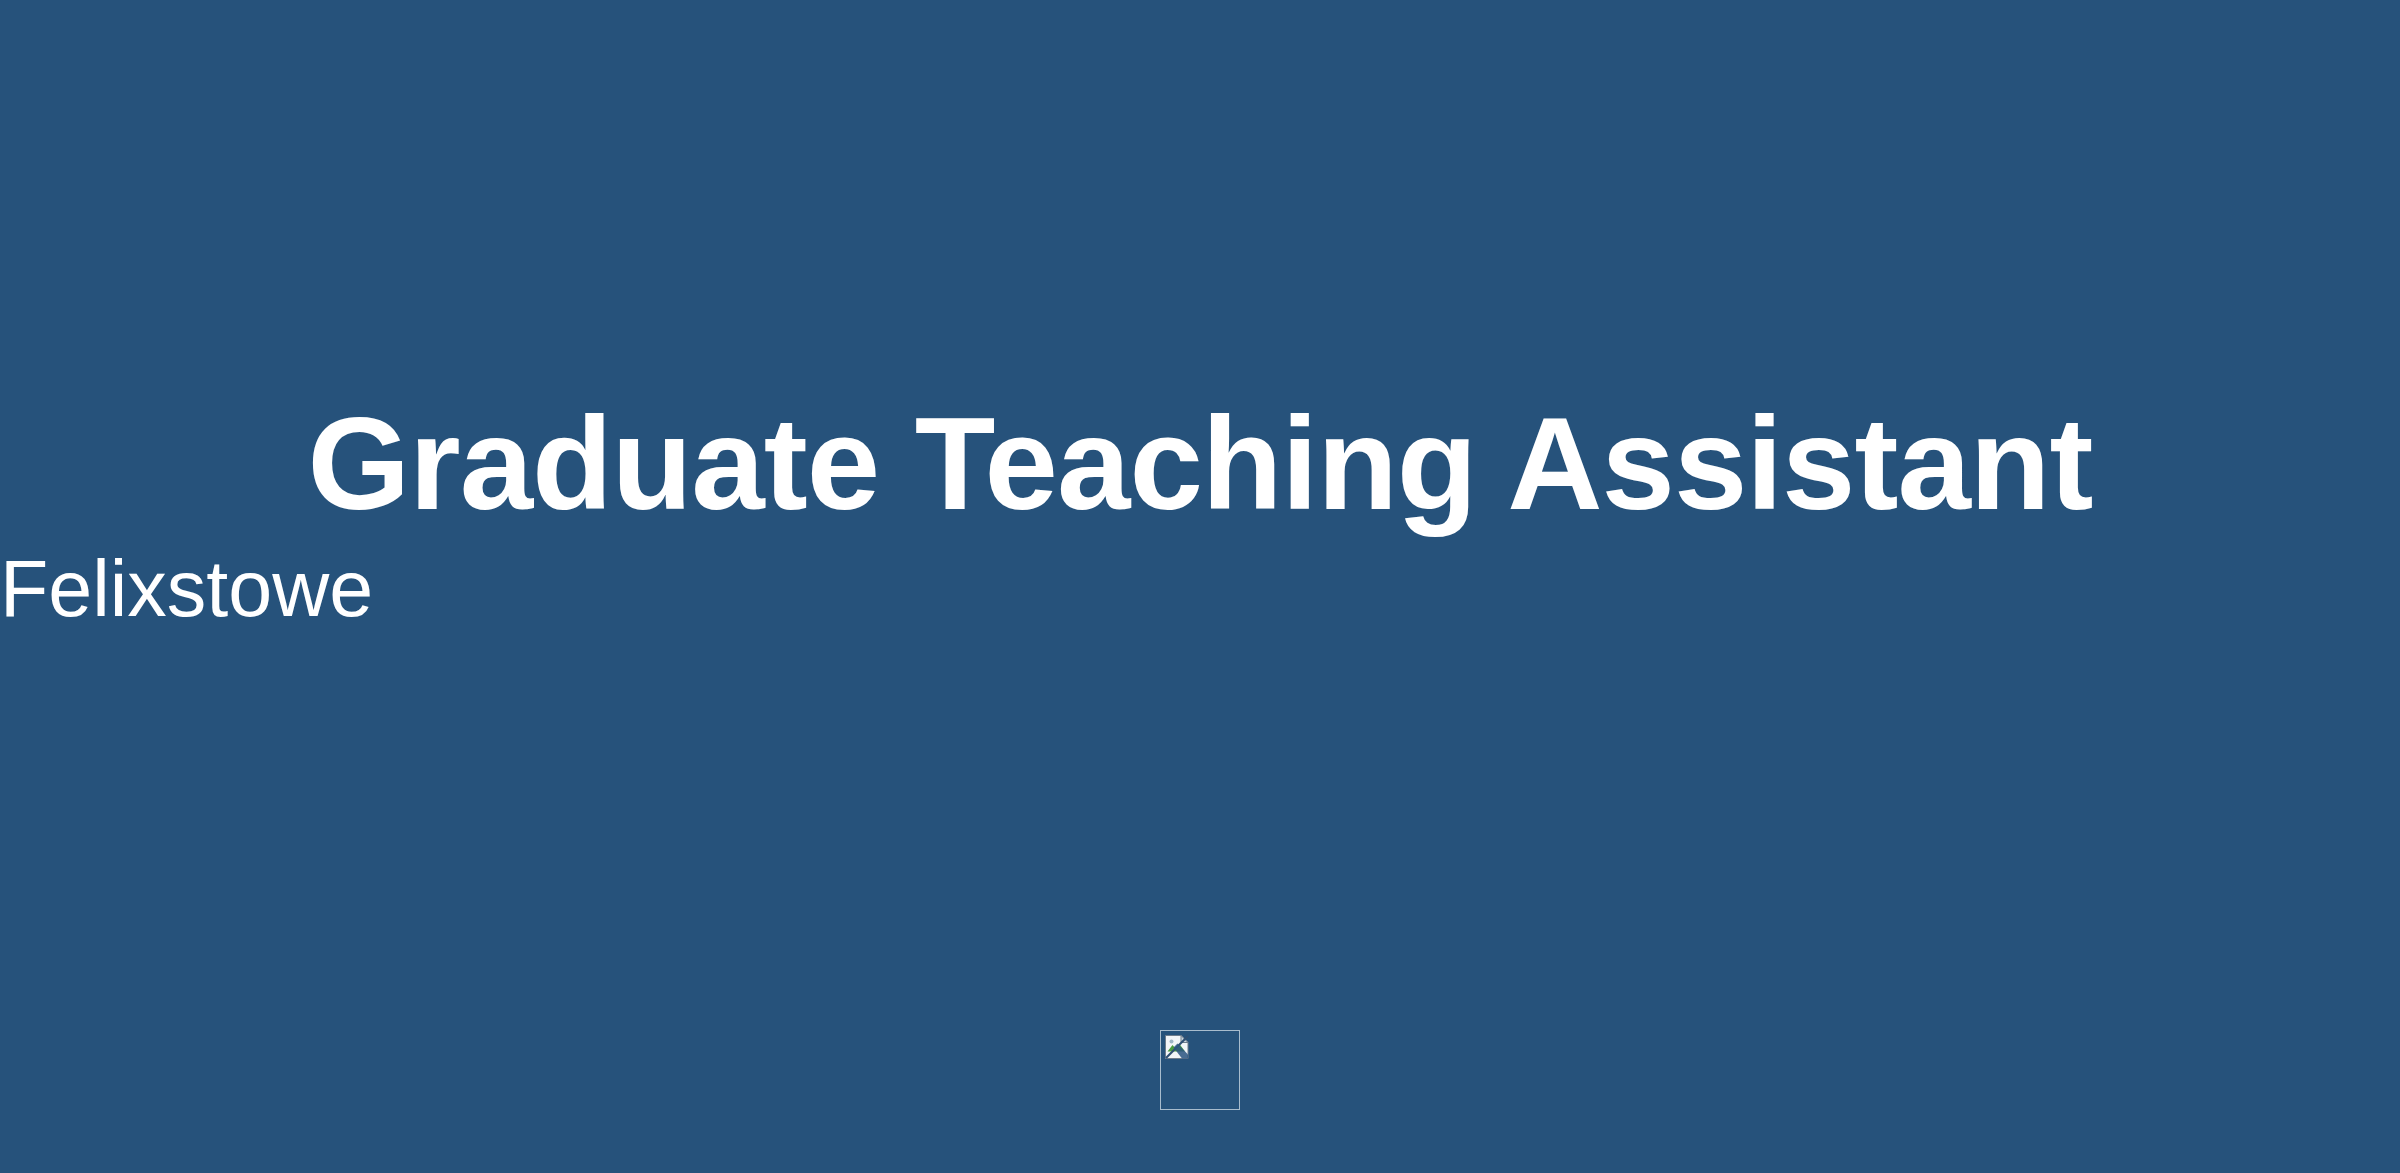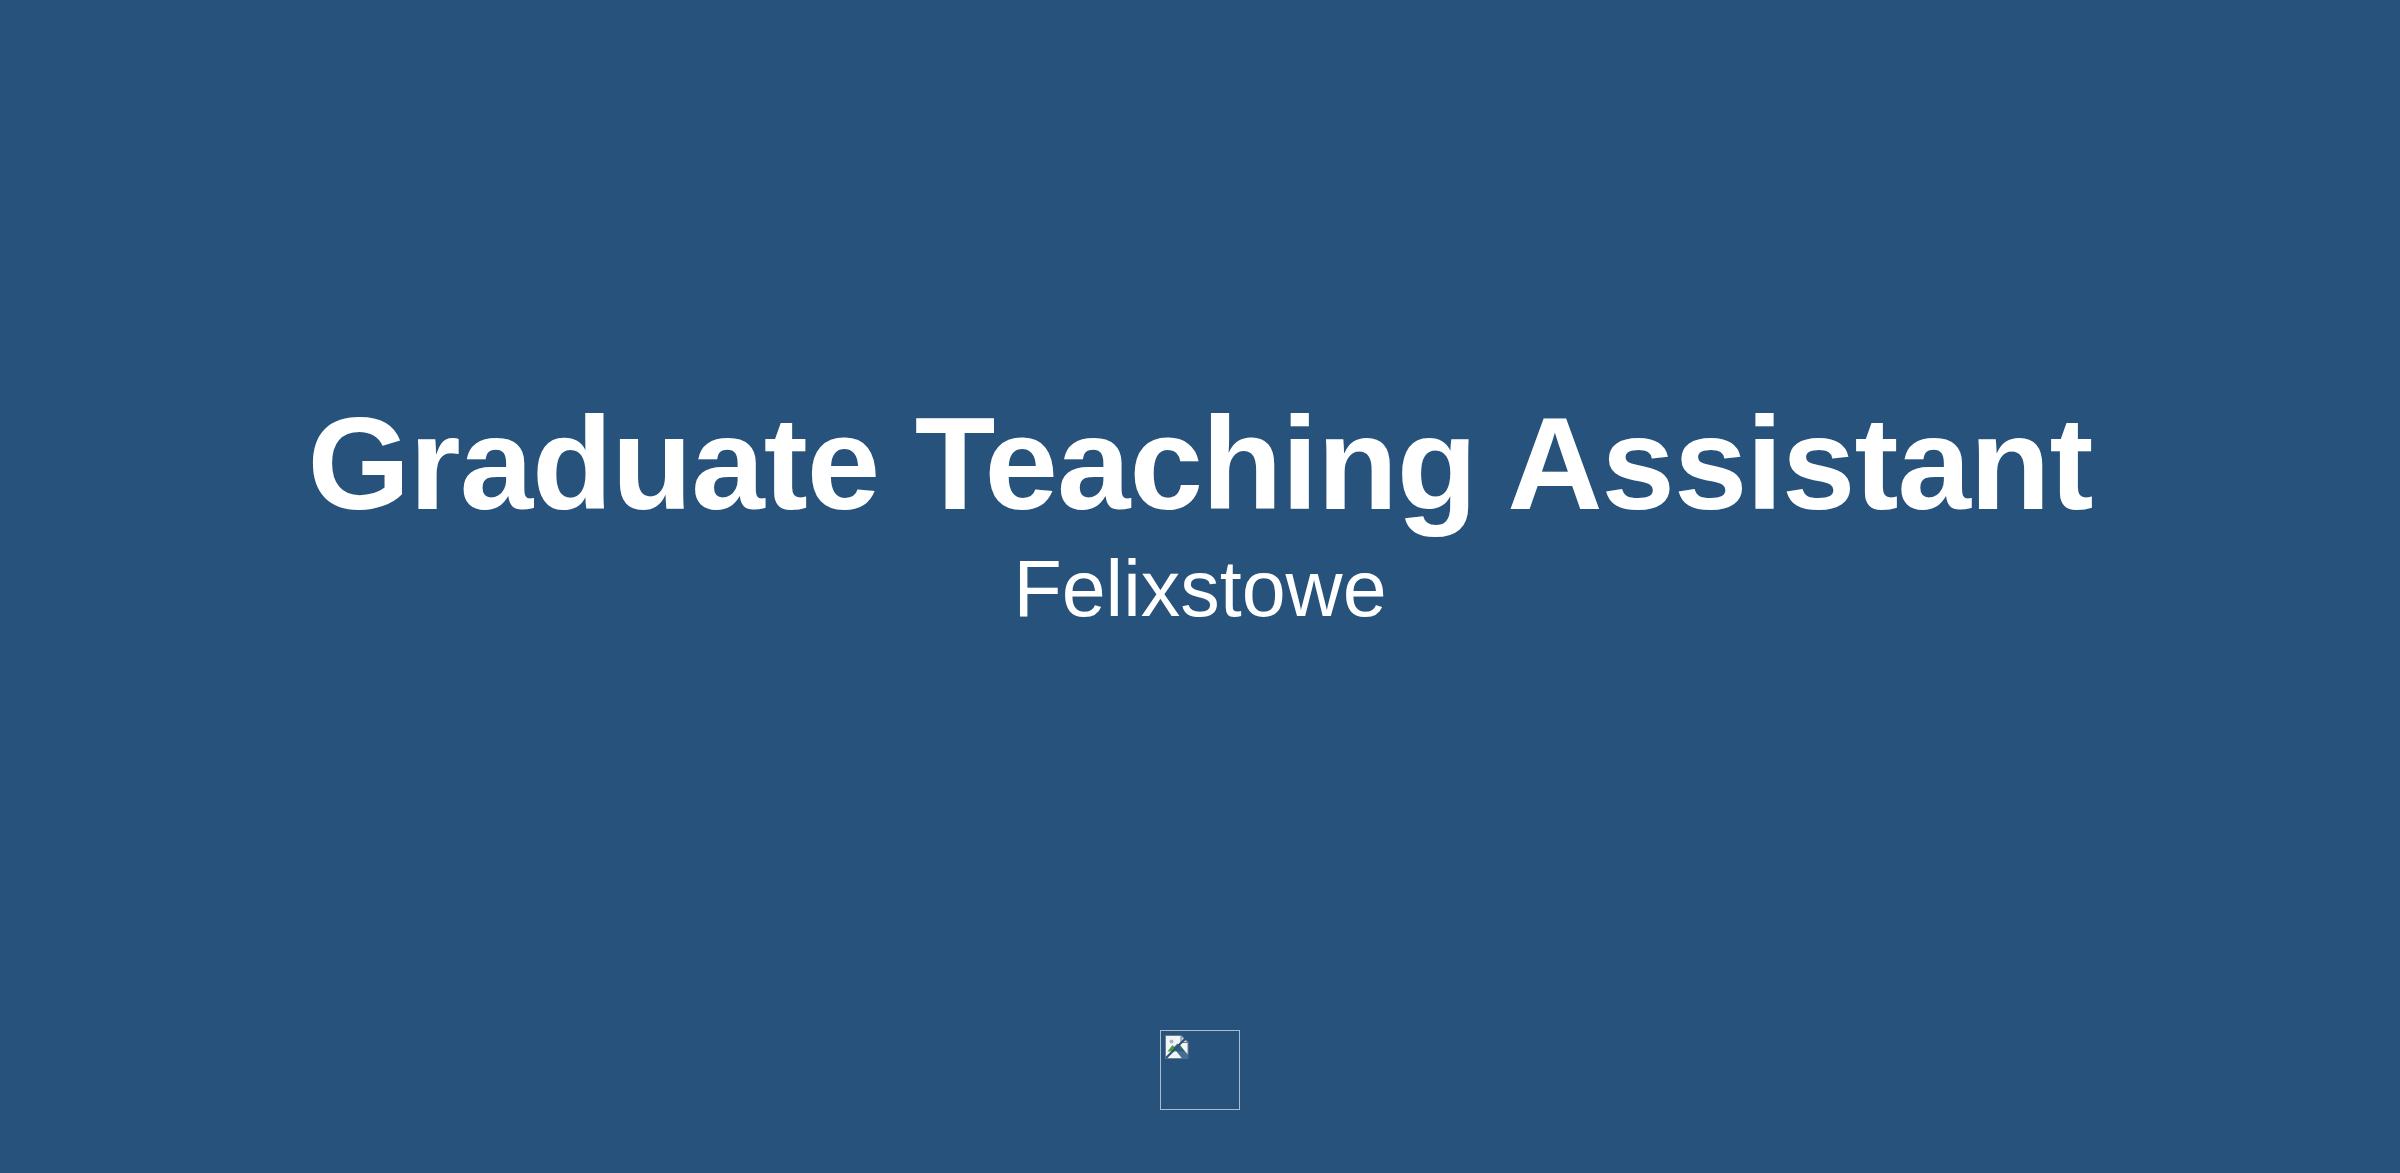--- a/index.html
+++ b/index.html
@@ -45,21 +45,21 @@
     letter-spacing: -1px;
     color: #ffffff;
   }
   .hero-subtitle {
     margin: 0;
     padding: 0;
     position: absolute;
     top: 549px;
     left: 0;
     width: 2400px;
-    text-align: center;
+    text-align: left;
     font-family: "Liberation Sans", sans-serif;
     font-size: 79px;
     font-weight: 400;
     line-height: 1;
     letter-spacing: 0px;
     color: #ffffff;
   }
   .media-slot {
     position: absolute;
     top: 1030px;

